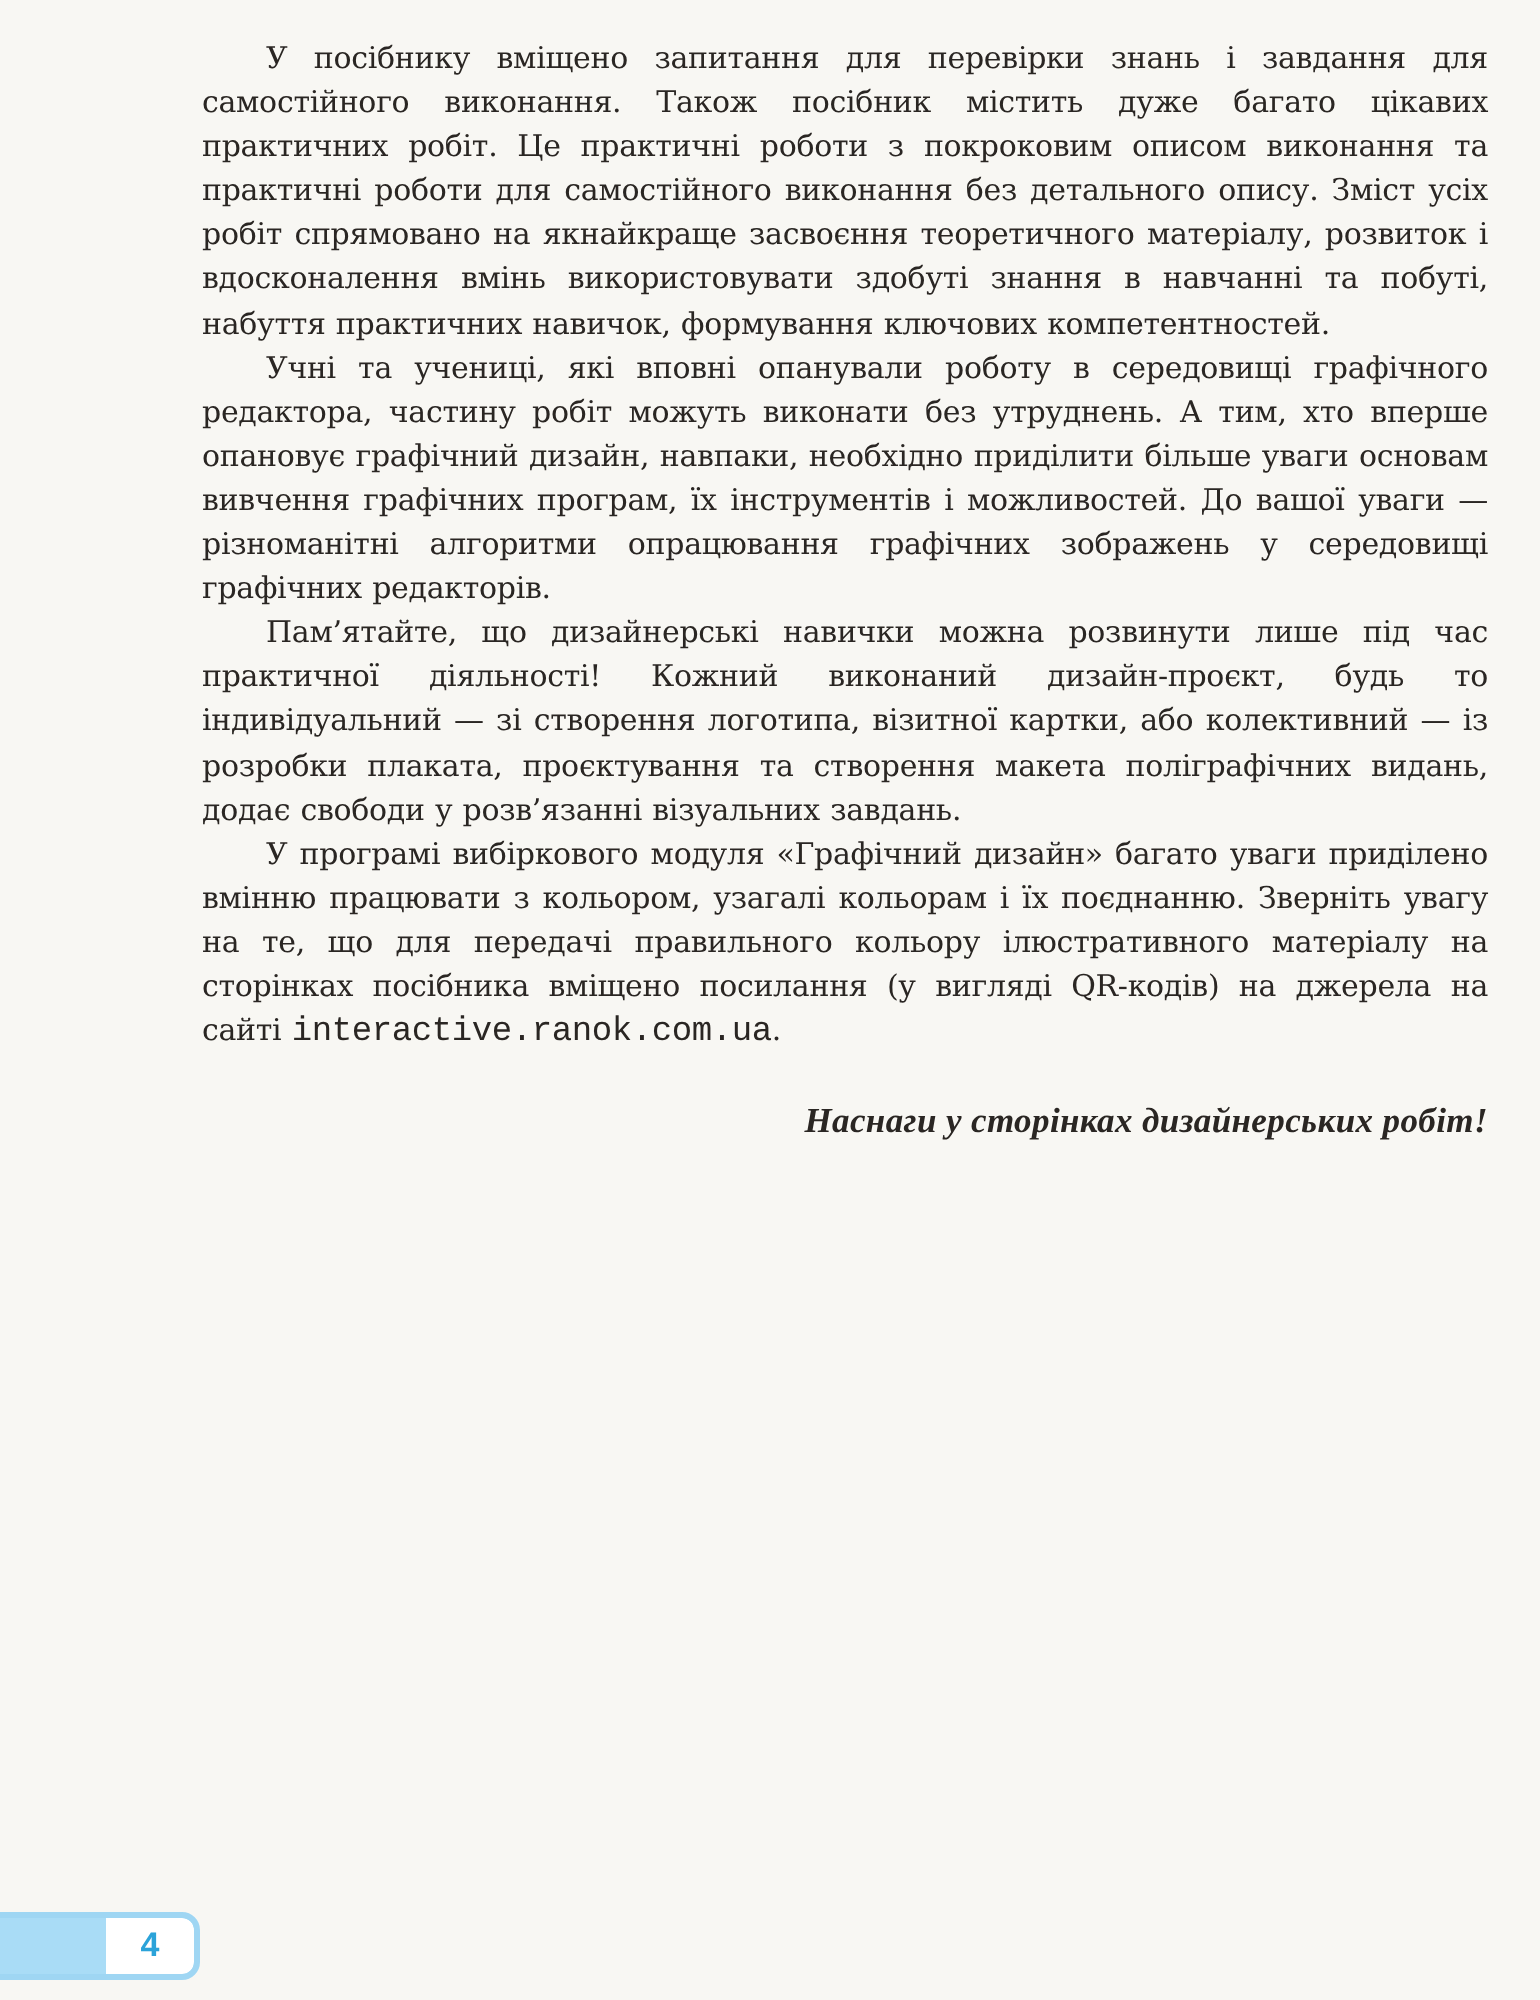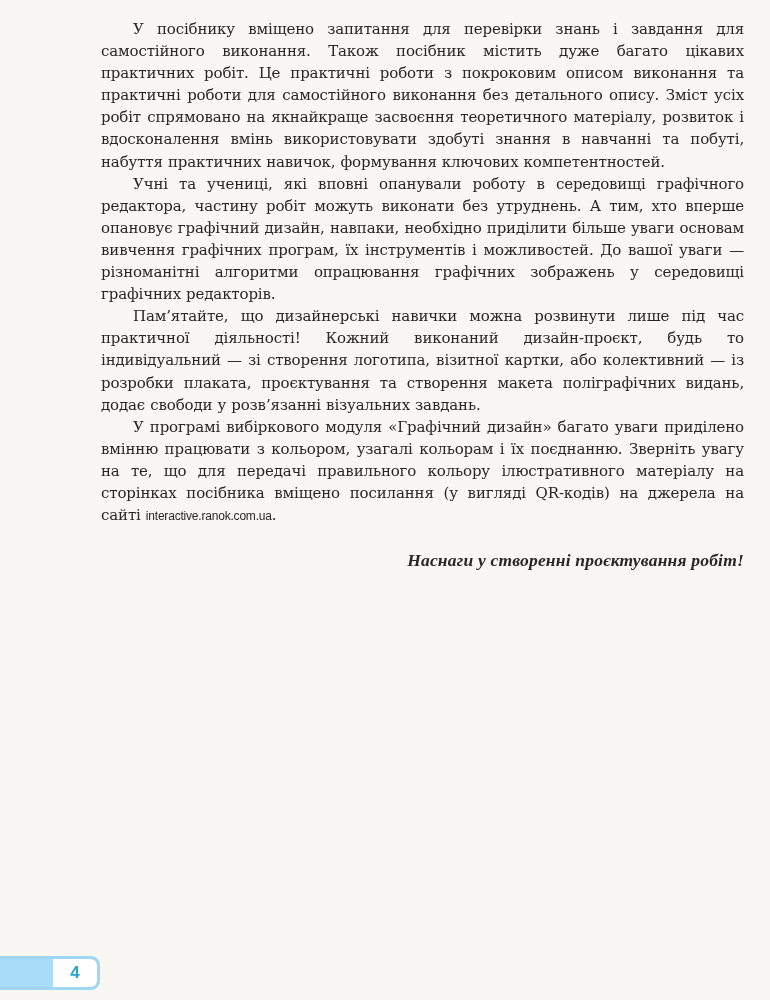--- a/index.html
+++ b/index.html
@@ -25,22 +25,22 @@
       margin: 0;
       font-size: 15px;
       line-height: 22.1px;
       text-align: justify;
       text-indent: 32px;
       letter-spacing: -0.15px;
       word-spacing: 0.5px;
       hyphens: manual;
     }
     .link-text {
-      font-family: Liberation Sans, sans-serif;
-      font-size: 12px;
+      font-family: Liberation Mono, monospace;
+      font-size: 17px;
       letter-spacing: -0.2px;
     }
     .closing {
       position: absolute;
       right: 26px;
       top: 550px;
       margin: 0;
       font-family: "Liberation Serif", "DejaVu Serif", serif;
       font-style: italic;
       font-weight: bold;
@@ -91,20 +91,20 @@
 </head>
 <body>
 
 <main class="page-content">
   <p class="paragraph">У посібнику вміщено запитання для перевірки знань і завдання для самостійного виконання. Також посібник містить дуже багато цікавих практичних робіт. Це практичні роботи з покроковим описом виконання та практичні роботи для самостійного виконання без детального опису. Зміст усіх робіт спрямовано на якнайкраще засвоєння теоретичного ма­теріалу, розвиток і вдосконалення вмінь використовувати здобуті знання в навчанні та побуті, набуття практичних навичок, формування ключових компетентностей.</p>
   <p class="paragraph">Учні та учениці, які вповні опанували роботу в середовищі графічно­го редактора, частину робіт можуть виконати без утруднень. А тим, хто вперше опановує графічний дизайн, навпаки, необхідно приділити більше уваги основам вивчення графічних програм, їх інструментів і можливо­стей. До вашої уваги — різноманітні алгоритми опрацювання графічних зображень у середовищі графічних редакторів.</p>
   <p class="paragraph">Пам’ятайте, що дизайнерські навички можна розвинути лише під час практичної діяльності! Кожний виконаний дизайн-проєкт, будь то індивідуальний — зі створення логотипа, візитної картки, або колектив­ний — із розробки плаката, проєктування та створення макета полігра­фічних видань, додає свободи у розв’язанні візуальних завдань.</p>
   <p class="paragraph"><span>У програмі вибіркового модуля «Графічний дизайн» багато уваги при­ділено вмінню працювати з кольором, узагалі кольорам і їх поєднанню. Зверніть увагу на те, що для передачі правильного кольору ілюстратив­ного матеріалу на сторінках посібника вміщено посилання (у вигляді QR-кодів) на джерела на сайті </span><span class="link-text">interactive.ranok.com.ua</span><span>.</span></p>
 </main>
 
-<p class="closing">Наснаги у створенні проєктування робіт!</p>
+<p class="closing">Наснаги у сторінках дизайнерських робіт!</p>
 
 <div class="page-tab">
   <div class="tab-fill"></div>
   <div class="tab-number-box">
     <span class="page-number">4</span>
   </div>
 </div>
 
 </body></html>

